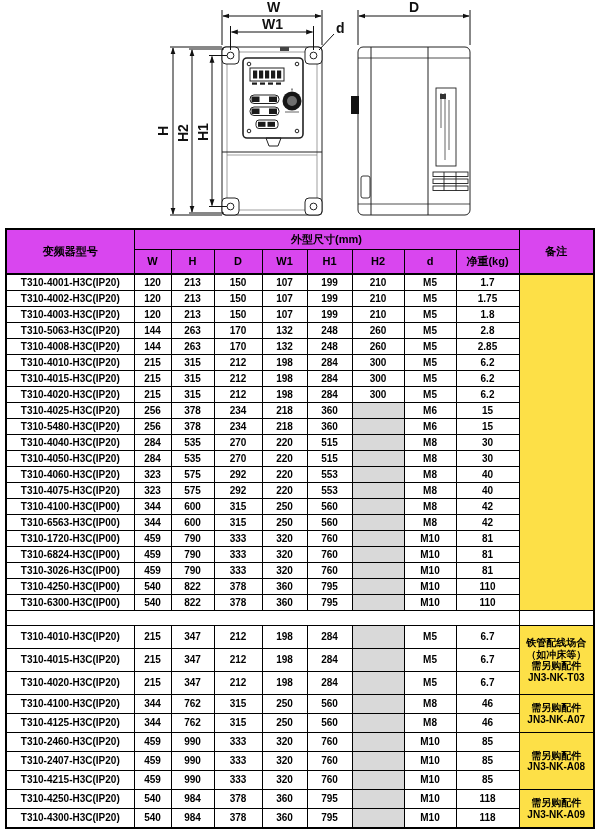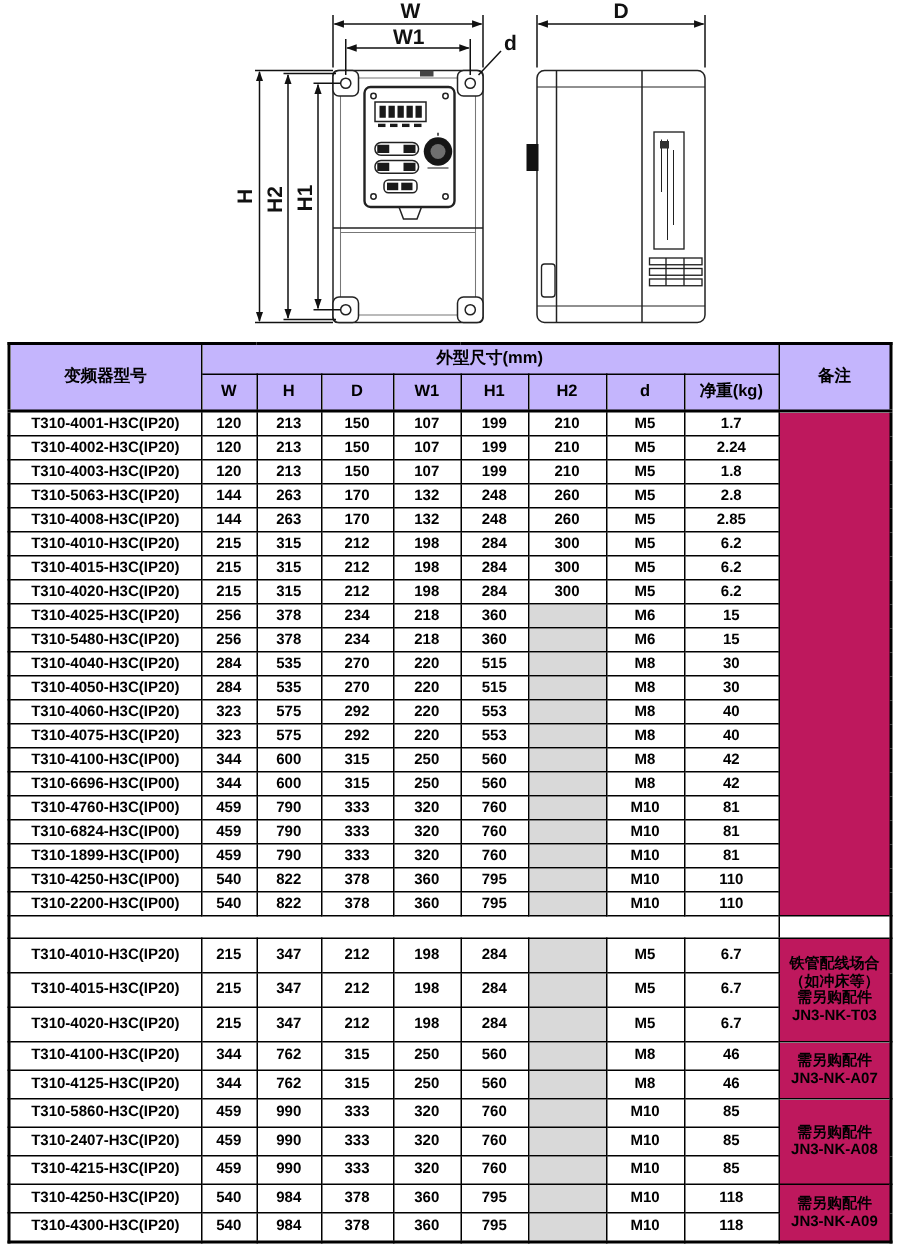--- a/index.html
+++ b/index.html
@@ -14,33 +14,33 @@
     border-collapse:collapse;table-layout:fixed;
     width:590px;margin-left:5px;
     border:2px solid #000;
   }
   table.spec th, table.spec td{
     border:1px solid #000;
     text-align:center;vertical-align:middle;
     font-weight:bold;font-size:10px;line-height:1.15;
     padding:0;overflow:hidden;white-space:nowrap;
   }
-  table.spec thead th{background:#c4b5fd;font-size:11px;}
+  table.spec thead th{background:#d946ef;font-size:11px;}
   table.spec thead{border-bottom:2px solid #000;}
   tr.hdr1 th{height:19px;}
   tr.hdr2 th{height:23px;}
   tr.s1 td{height:15px;}
   tr.s2 td{height:18px;}
   tr.s2.tall td{height:22px;}
   tr.spacer-row td{height:14px;border-left:none;border-right:none;}
   tr.spacer-row td:first-child{border-left:1px solid #000;}
   tr.spacer-row td.remark-spacer{border-left:1px solid #000;border-right:1px solid #000;}
   td.gray{background:#d9d9d9;}
   td.model{font-size:10px;}
-  td.remark{font-size:10px;white-space:normal;line-height:1.5;background:#be185d;}
+  td.remark{font-size:10px;white-space:normal;line-height:1.5;background:#fde047;}
 </style>
 </head>
 <body>
 
 <div class="page">
 
   <div class="diagram">
     <svg width="600" height="228" viewBox="0 0 600 228">
       <defs>
         <marker id="arr" viewBox="0 0 10 10" refX="9" refY="5" markerWidth="7" markerHeight="7" orient="auto-start-reverse">
@@ -219,21 +219,21 @@
         </tr>
         <tr class="s1">
           <td class="model">T310-4002-H3C(IP20)</td>
           <td>120</td>
           <td>213</td>
           <td>150</td>
           <td>107</td>
           <td>199</td>
           <td>210</td>
           <td>M5</td>
-          <td>2.24</td>
+          <td>1.75</td>
         </tr>
         <tr class="s1">
           <td class="model">T310-4003-H3C(IP20)</td>
           <td>120</td>
           <td>213</td>
           <td>150</td>
           <td>107</td>
           <td>199</td>
           <td>210</td>
           <td>M5</td>
@@ -365,32 +365,32 @@
           <td>344</td>
           <td>600</td>
           <td>315</td>
           <td>250</td>
           <td>560</td>
           <td class="gray"></td>
           <td>M8</td>
           <td>42</td>
         </tr>
         <tr class="s1">
-          <td class="model">T310-6696-H3C(IP00)</td>
+          <td class="model">T310-6563-H3C(IP00)</td>
           <td>344</td>
           <td>600</td>
           <td>315</td>
           <td>250</td>
           <td>560</td>
           <td class="gray"></td>
           <td>M8</td>
           <td>42</td>
         </tr>
         <tr class="s1">
-          <td class="model">T310-4760-H3C(IP00)</td>
+          <td class="model">T310-1720-H3C(IP00)</td>
           <td>459</td>
           <td>790</td>
           <td>333</td>
           <td>320</td>
           <td>760</td>
           <td class="gray"></td>
           <td>M10</td>
           <td>81</td>
         </tr>
         <tr class="s1">
@@ -398,21 +398,21 @@
           <td>459</td>
           <td>790</td>
           <td>333</td>
           <td>320</td>
           <td>760</td>
           <td class="gray"></td>
           <td>M10</td>
           <td>81</td>
         </tr>
         <tr class="s1">
-          <td class="model">T310-1899-H3C(IP00)</td>
+          <td class="model">T310-3026-H3C(IP00)</td>
           <td>459</td>
           <td>790</td>
           <td>333</td>
           <td>320</td>
           <td>760</td>
           <td class="gray"></td>
           <td>M10</td>
           <td>81</td>
         </tr>
         <tr class="s1">
@@ -420,21 +420,21 @@
           <td>540</td>
           <td>822</td>
           <td>378</td>
           <td>360</td>
           <td>795</td>
           <td class="gray"></td>
           <td>M10</td>
           <td>110</td>
         </tr>
         <tr class="s1">
-          <td class="model">T310-2200-H3C(IP00)</td>
+          <td class="model">T310-6300-H3C(IP00)</td>
           <td>540</td>
           <td>822</td>
           <td>378</td>
           <td>360</td>
           <td>795</td>
           <td class="gray"></td>
           <td>M10</td>
           <td>110</td>
         </tr>
         <tr class="spacer-row">
@@ -492,21 +492,21 @@
           <td>344</td>
           <td>762</td>
           <td>315</td>
           <td>250</td>
           <td>560</td>
           <td class="gray"></td>
           <td>M8</td>
           <td>46</td>
         </tr>
         <tr class="s2">
-          <td class="model">T310-5860-H3C(IP20)</td>
+          <td class="model">T310-2460-H3C(IP20)</td>
           <td>459</td>
           <td>990</td>
           <td>333</td>
           <td>320</td>
           <td>760</td>
           <td class="gray"></td>
           <td>M10</td>
           <td>85</td>
           <td class="remark" rowspan="3">需另购配件<br>JN3-NK-A08</td>
         </tr>

